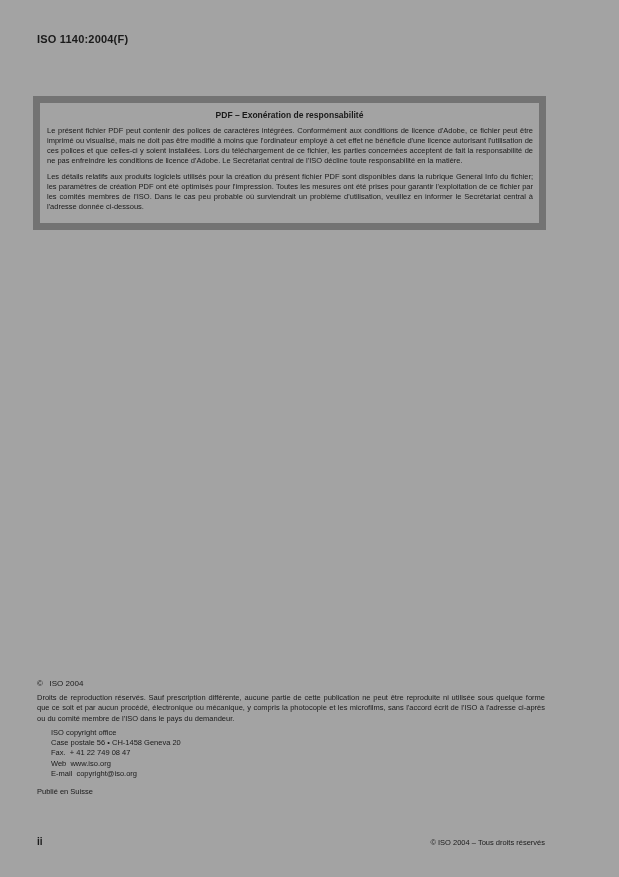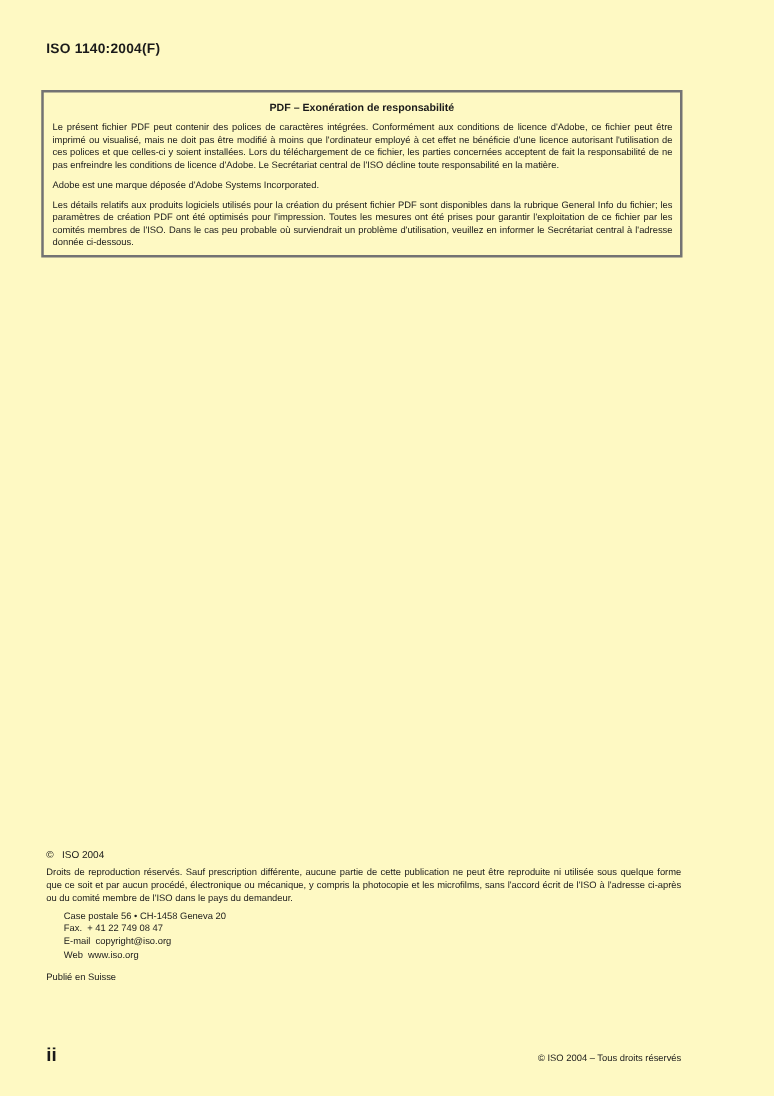--- a/index.html
+++ b/index.html
@@ -4,41 +4,41 @@
 <style>
   html, body {
     margin: 0;
     padding: 0;
     background: #ffffff;
   }
   .page {
     position: relative;
     width: 619px;
     height: 877px;
-    background: #fef9c3;
+    background: #a3a3a3;
     font-family: "Liberation Sans", "DejaVu Sans", sans-serif;
     color: #1a1a1a;
     overflow: hidden;
   }
   .header-title {
     position: absolute;
     left: 37px;
     top: 33px;
     font-size: 11px;
     font-weight: bold;
     letter-spacing: 0.2px;
     white-space: nowrap;
   }
   .disclaimer-box {
     position: absolute;
     left: 33px;
-    top: 72px;
+    top: 96px;
     width: 513px;
     height: 134px;
-    border: 2px solid #737373;
+    border: 7px solid #737373;
     box-sizing: border-box;
     overflow: hidden;
   }
   .disclaimer-title {
     margin: 7px 6px 0 6px;
     text-align: center;
     font-size: 8.5px;
     font-weight: bold;
   }
   .disclaimer-box p {
@@ -78,49 +78,49 @@
   .footer {
     position: absolute;
     left: 37px;
     top: 836px;
     width: 508px;
     display: flex;
     justify-content: space-between;
     align-items: baseline;
   }
   .page-number {
-    font-size: 15px;
+    font-size: 10px;
     font-weight: bold;
   }
   .footer-copyright {
     font-size: 7.5px;
   }
 </style>
 </head>
 <body>
 
 <div class="page">
 
   <div class="header-title">ISO 1140:2004(F)</div>
 
   <div class="disclaimer-box">
     <div class="disclaimer-title">PDF – Exonération de responsabilité</div>
     <p>Le présent fichier PDF peut contenir des polices de caractères intégrées. Conformément aux conditions de licence d'Adobe, ce fichier peut être imprimé ou visualisé, mais ne doit pas être modifié à moins que l'ordinateur employé à cet effet ne bénéficie d'une licence autorisant l'utilisation de ces polices et que celles-ci y soient installées. Lors du téléchargement de ce fichier, les parties concernées acceptent de fait la responsabilité de ne pas enfreindre les conditions de licence d'Adobe. Le Secrétariat central de l'ISO décline toute responsabilité en la matière.</p>
-    <p>Adobe est une marque déposée d'Adobe Systems Incorporated.</p>
     <p>Les détails relatifs aux produits logiciels utilisés pour la création du présent fichier PDF sont disponibles dans la rubrique General Info du fichier; les paramètres de création PDF ont été optimisés pour l'impression. Toutes les mesures ont été prises pour garantir l'exploitation de ce fichier par les comités membres de l'ISO. Dans le cas peu probable où surviendrait un problème d'utilisation, veuillez en informer le Secrétariat central à l'adresse donnée ci-dessous.</p>
   </div>
 
   <div class="copyright-section">
     <div class="copyright-line">©   ISO 2004</div>
     <p class="copyright-notice">Droits de reproduction réservés. Sauf prescription différente, aucune partie de cette publication ne peut être reproduite ni utilisée sous quelque forme que ce soit et par aucun procédé, électronique ou mécanique, y compris la photocopie et les microfilms, sans l'accord écrit de l'ISO à l'adresse ci-après ou du comité membre de l'ISO dans le pays du demandeur.</p>
     <div class="address-block">
+      <div class="addr-line">ISO copyright office</div>
       <div class="addr-line">Case postale 56 • CH-1458 Geneva 20</div>
       <div class="addr-line">Fax.  + 41 22 749 08 47</div>
+      <div class="addr-line">Web  www.iso.org</div>
       <div class="addr-line">E-mail  copyright@iso.org</div>
-      <div class="addr-line">Web  www.iso.org</div>
     </div>
     <div class="published-line">Publié en Suisse</div>
   </div>
 
   <div class="footer">
     <div class="page-number">ii</div>
     <div class="footer-copyright">© ISO 2004 – Tous droits réservés</div>
   </div>
 
 </div>

